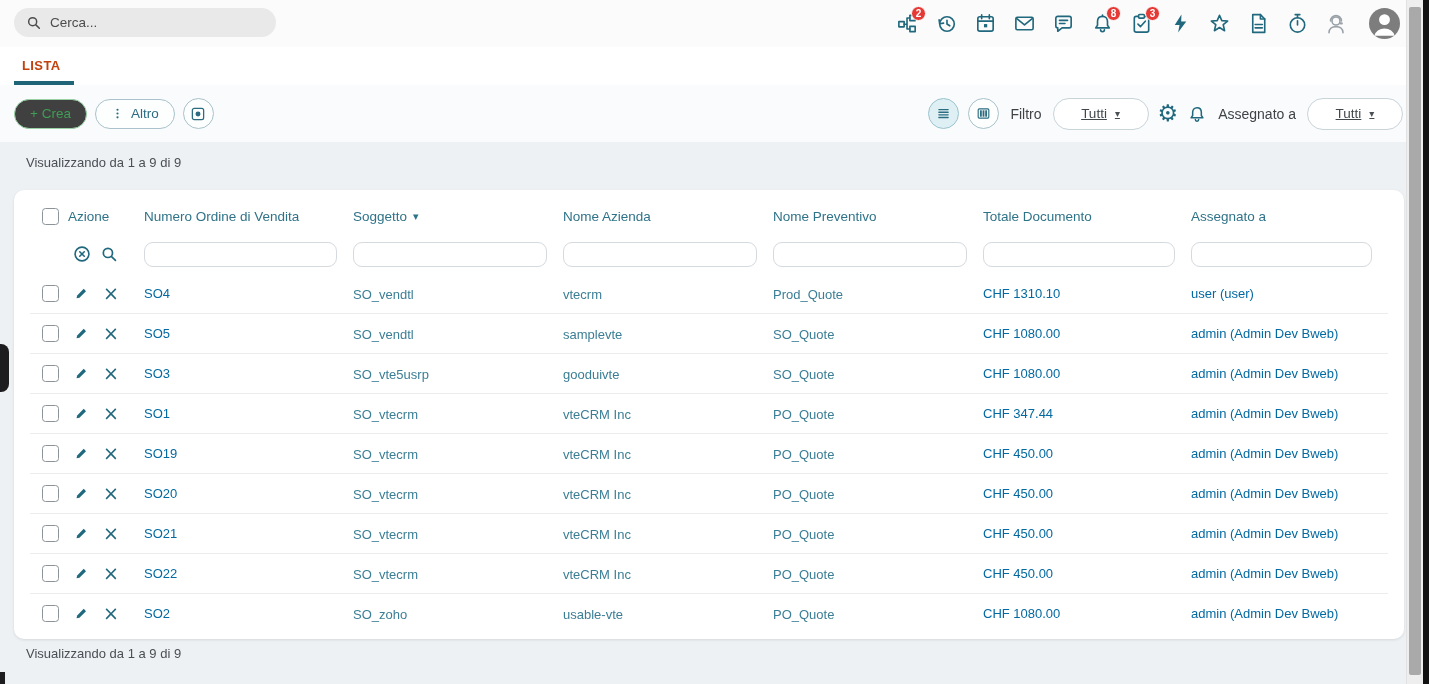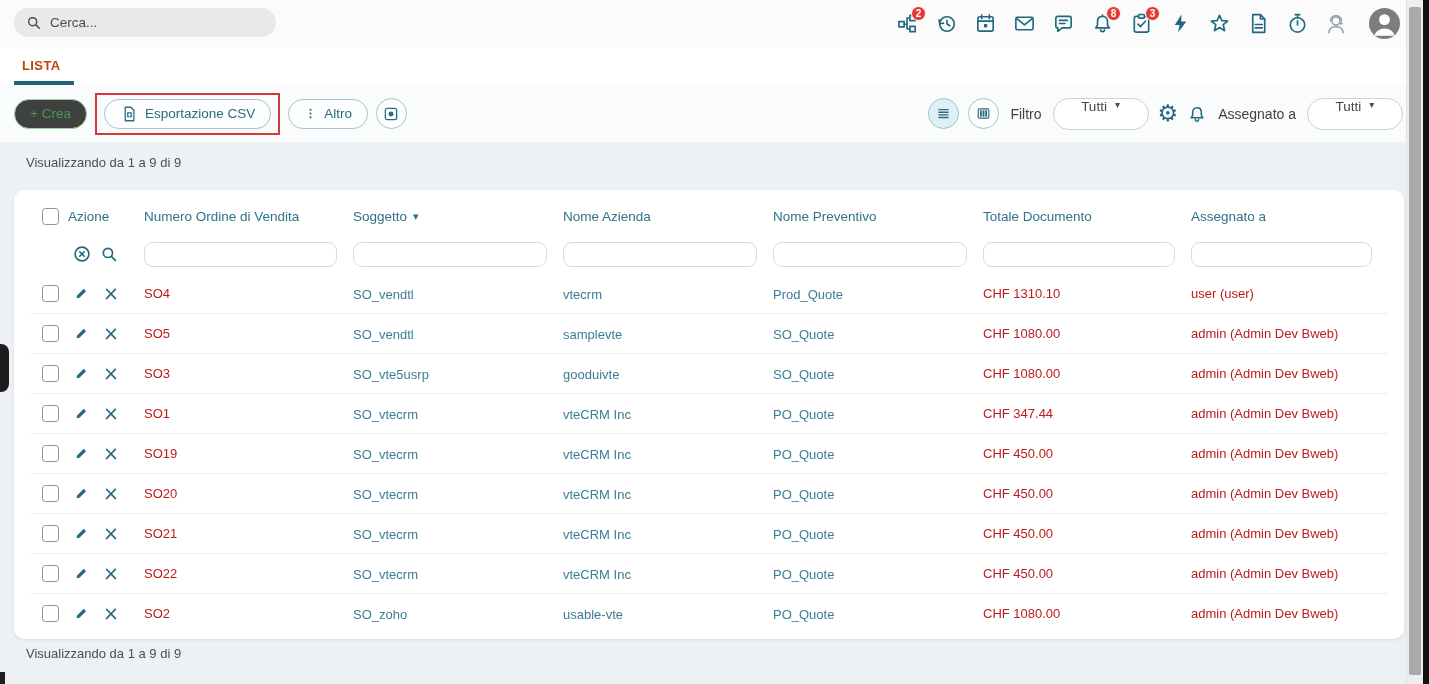--- a/index.html
+++ b/index.html
@@ -36,22 +36,22 @@
   .toolbar-left{position:absolute;left:14px;top:0;height:100%;display:flex;align-items:center;gap:8px;}
   .btn{display:inline-flex;align-items:center;justify-content:center;gap:7px;height:30px;padding:0 15px;
     border-radius:16px;font-size:13.5px;background:#fdfefe;border:1px solid #a9c2cb;color:#2b6c80;cursor:pointer;white-space:nowrap;}
   .btn-create{background:#404040;border-color:#98d2a4;color:#3f9e55;}
   .annotation-box{border:2px solid #d23a3a;padding:4px 7px;display:flex;align-items:center;}
   .circle-btn{width:31px;height:31px;border-radius:50%;background:#fdfefe;border:1px solid #a9c2cb;color:#2b6c80;
     display:inline-flex;align-items:center;justify-content:center;cursor:pointer;padding:0;}
   .toolbar-right{position:absolute;right:3px;top:0;height:100%;display:flex;align-items:center;gap:9px;}
   .circle-btn.active{background:#dff0f5;border-color:#9cc3cf;}
   .tool-label{font-size:14px;color:#3f4346;margin:0 2px;}
-  .dd-pill{display:inline-flex;justify-content:center;gap:8px;height:30px;padding:0 16px;
-    min-width:62px;border-radius:16px;background:#fff;border:1px solid #c9d4d9;color:#41484c;font-size:13.5px;cursor:pointer;}
+  .dd-pill{display:inline-flex;align-items:center;justify-content:center;gap:8px;height:30px;padding:0 16px;
+    min-width:62px;border-radius:16px;background:#fff;border:1px solid #c9d4d9;color:#41484c;font-size:13.5px;cursor:pointer;text-decoration:underline;}
   .caret{font-size:10px;color:#4a5054;font-family:"DejaVu Sans",sans-serif;}
   .tool-icon{color:#20687d;display:inline-flex;align-items:center;cursor:pointer;}
   .gear-glyph{font-family:"DejaVu Sans",sans-serif;font-size:23px;line-height:1;color:#20687d;}
 
   
   .main{position:absolute;left:0;top:142px;width:100%;height:542px;background:#edf1f4;}
   .pagination{font-size:13px;color:#4a4f54;margin-left:12px;}
   .pagination.top{position:absolute;left:14px;top:13px;}
   .pagination.bottom{position:absolute;left:14px;top:504px;}
 
@@ -66,21 +66,21 @@
   .finput{height:25px;width:calc(100% - 16px);border:1px solid #d5dade;border-radius:9px;background:#fff;
     box-sizing:border-box;padding:0 8px;font-size:13px;color:#45494e;outline:none;}
   .trow{height:39px;border-bottom:1px solid #ececec;}
   .trow:last-child{border-bottom:none;}
   .checkbox{width:15px;height:15px;border:1.6px solid #8d9499;border-radius:3.5px;background:#fff;
     display:inline-block;cursor:pointer;margin-left:12px;}
   .cell-check{display:flex;align-items:center;}
   .cell-action{display:flex;align-items:center;gap:13px;padding-left:6px;color:#20687d;}
   .cell-action .aicon{display:inline-flex;align-items:center;cursor:pointer;}
   .del-x{font-size:19px;line-height:1;color:#20687d;font-family:"DejaVu Sans",sans-serif;}
-  .cell-text{font-size:13px;color:#b91c1c;}
+  .cell-text{font-size:13px;color:#0369a1;}
   .cell-link a{font-size:13px;color:#3b7e95;text-decoration:none;cursor:pointer;}
 
   
   .left-pill{position:absolute;left:0;top:344px;width:9px;height:48px;background:#1d1d1f;border-radius:0 8px 8px 0;}
   .left-stub{position:absolute;left:0;top:672px;width:5px;height:12px;background:#1d1d1f;}
   .scrollbar{position:absolute;left:1406px;top:0;width:17px;height:684px;background:#eeeeee;border-left:1px solid #e2e2e2;box-sizing:border-box;}
   .scroll-thumb{position:absolute;left:2px;top:7px;width:12px;height:668px;background:#a9a9a9;border-radius:2px;}
   .window-edge{position:absolute;left:1423px;top:0;width:6px;height:684px;background:#121212;}
 
   svg{stroke-linecap:round;stroke-linejoin:round;}
@@ -198,31 +198,20 @@
     </div>
 
     <div class="tabstrip" data-name="tab-strip">
       <span class="tab" data-name="tab-lista">LISTA</span>
       <span class="tab-underline" data-name="tab-active-underline"></span>
     </div>
 
     <div class="toolbar" data-name="toolbar">
       <div class="toolbar-left" data-name="toolbar-left">
         <button class="btn btn-create" data-name="create-button">+ Crea</button>
-        <span class="annotation-box" data-name="red-annotation-box">
-          <button class="btn" data-name="export-csv-button">
-            <svg data-name="file-export-icon" width="18" height="18" viewBox="0 0 24 24" fill="none" stroke="currentColor" stroke-width="1.7">
-              <path d="M7,3 h7.5 l4,4 v14 H7 Z"></path>
-              <rect x="9.3" y="9.8" width="6.6" height="6.6" rx="1" fill="currentColor" stroke="none"></rect>
-              <line x1="12.6" y1="11.3" x2="12.6" y2="15" stroke="#fff" stroke-width="1.5"></line>
-              <line x1="10.8" y1="13.15" x2="14.4" y2="13.15" stroke="#fff" stroke-width="1.5"></line>
-            </svg>
-            <span data-name="export-csv-label">Esportazione CSV</span>
-          </button>
-        </span>
         <button class="btn" data-name="more-button">
           <svg data-name="vertical-dots-icon" width="13" height="15" viewBox="0 0 24 24" fill="currentColor">
             <circle cx="12" cy="5" r="2"></circle>
               <circle cx="12" cy="12" r="2"></circle>
               <circle cx="12" cy="19" r="2"></circle>
           </svg>
           <span data-name="more-label">Altro</span>
         </button>
         <button class="circle-btn" data-name="process-view-button">
           <svg data-name="square-target-icon" width="18" height="18" viewBox="0 0 24 24" fill="none" stroke="currentColor" stroke-width="1.7">

